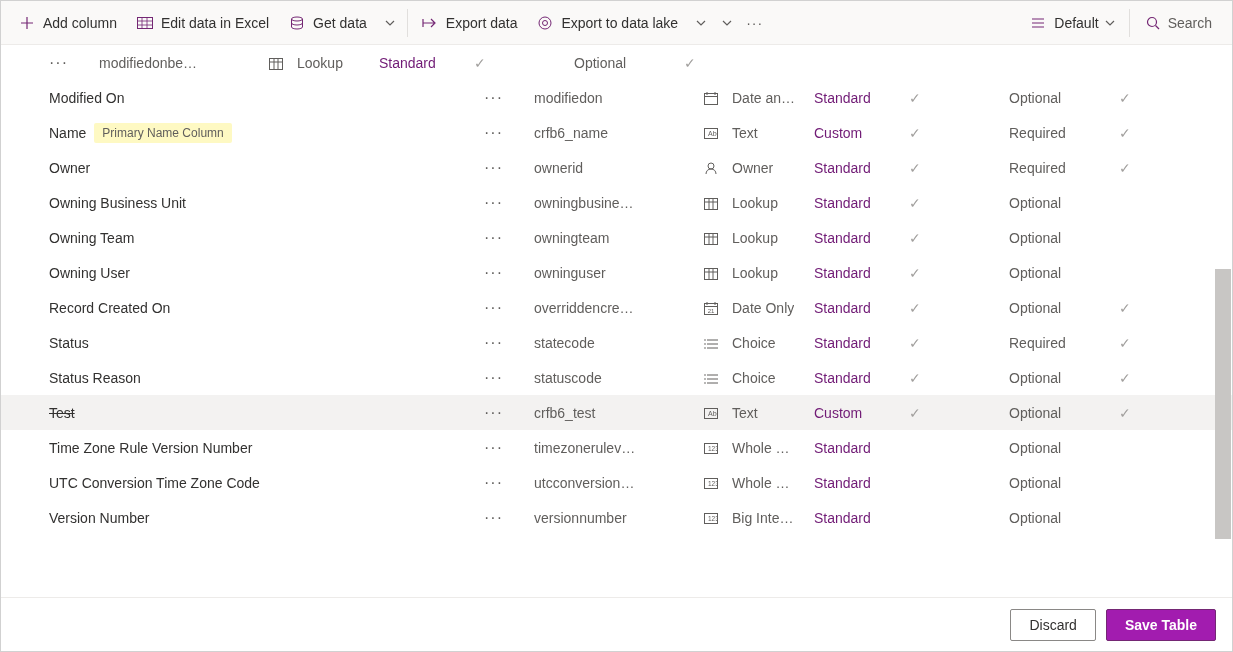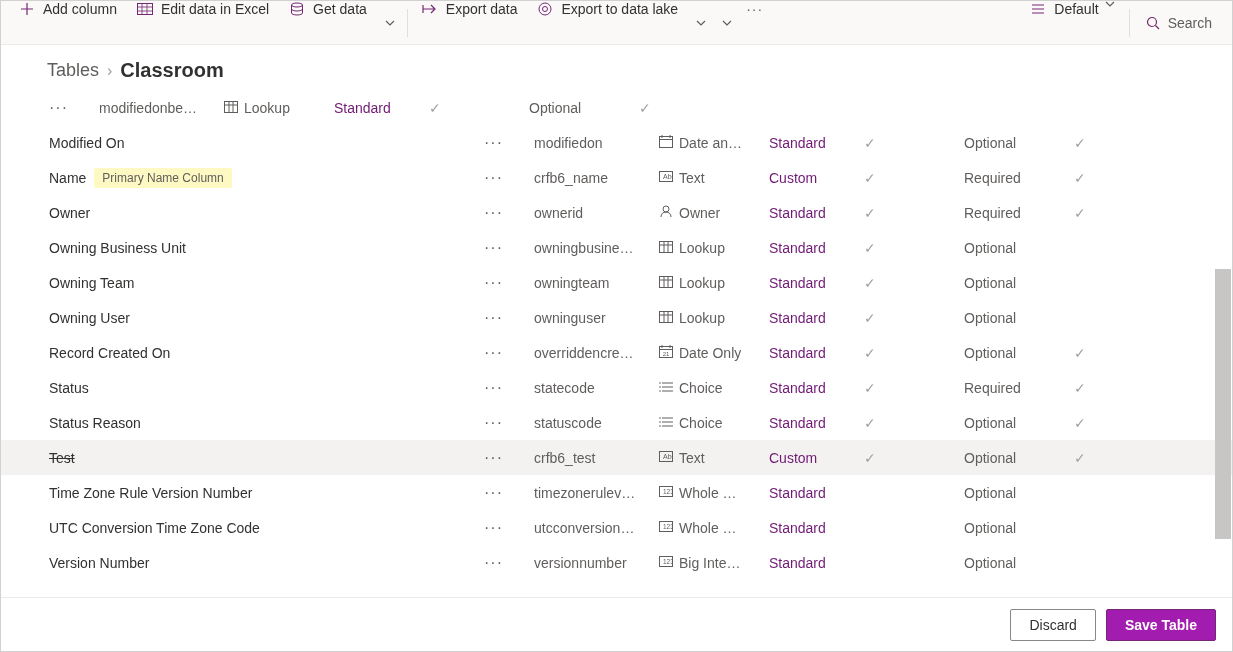--- a/index.html
+++ b/index.html
@@ -2,41 +2,41 @@
 <html><head>
 <meta charset="utf-8">
 <style>
   * { box-sizing: border-box; margin: 0; padding: 0; }
   html, body { width: 1233px; height: 652px; font-family: "Segoe UI", Arial, sans-serif; font-size: 14px; color: #323130; background: #fff; overflow: hidden; }
   .frame { width:1233px; height:652px; border:1px solid #d1d1d1; display:flex; flex-direction:column; position:relative; background:#fff;}
   
   .cmdbar { height:44px; background:#faf9f8; border-bottom:1px solid #edebe9; display:flex; align-items:center; padding:0 8px; }
   .cmdbar .left { display:flex; align-items:center; flex:1; }
   .cmdbar .right { display:flex; align-items:center; }
-  .cmd { display:flex; padding:0 10px; height:44px; color:#323130; cursor:pointer; }
+  .cmd { display:flex; align-items:center; padding:0 10px; height:44px; color:#323130; cursor:pointer; }
   .cmd .glyph { color:#742774; margin-right:8px; display:inline-flex; align-items:center; justify-content:center; width:16px; height:16px;}
   .cmd .txt { white-space:nowrap; }
   .chev { color:#605e5c; padding:0 8px; font-size:12px; cursor:pointer; }
   .sep { width:1px; height:28px; background:#e1dfdd; margin:0 4px;}
   .searchbox { display:flex; align-items:center; padding:0 12px; color:#605e5c;}
   .searchbox .glyph { margin-right:8px; color:#605e5c;}
   
   .crumb { padding:14px 24px 8px 46px; font-size:18px; display:flex; align-items:center; gap:8px;}
   .crumb .link { color:#605e5c; cursor:pointer;}
   .crumb .chevr { color:#a19f9d; font-size:16px;}
   .crumb .current { font-weight:600; color:#323130; font-size:20px;}
   
   .tablewrap { flex:1; overflow:hidden; position:relative;}
   .table { width:100%; }
   .row { display:flex; align-items:center; height:35px; padding-left:48px; }
   .row.highlight { background:#f3f2f1;}
   .c-display { width:435px; display:flex; align-items:center; gap:8px;}
   .c-more { width:50px; color:#605e5c; cursor:pointer; text-align:left; font-size:16px; letter-spacing:1px;}
   .c-name { width:125px; color:#605e5c; overflow:hidden; text-overflow:ellipsis; white-space:nowrap;}
-  .c-type { width:110px; color:#605e5c; display:flex; align-items:flex-start; gap:6px; overflow:hidden; white-space:nowrap;}
+  .c-type { width:110px; color:#605e5c; display:flex; align-items:flex-end; gap:14px; overflow:hidden; white-space:nowrap;margin-left:45px;}
   .c-type .ico { width:14px; height:14px; display:inline-flex; align-items:center; justify-content:center; color:#605e5c; flex-shrink:0;}
   .c-typetxt { overflow:hidden; text-overflow:ellipsis; white-space:nowrap; }
   .c-category { width:95px; color:#701a75;}
   .c-check1 { width:100px; color:#a19f9d; font-size:14px;}
   .c-required { width:110px; color:#605e5c;}
   .c-check2 { width:60px; color:#a19f9d; font-size:14px;}
   .badge { background:#fef9c3; border-radius:2px; padding:3px 8px; font-size:12px; color:#605e5c;}
   .strike { text-decoration: line-through; text-decoration-color:#323130; }
   
   .footer { height:54px; border-top:1px solid #edebe9; display:flex; align-items:center; justify-content:flex-end; padding:0 16px; gap:10px;}
@@ -141,25 +141,20 @@
             <svg width="14" height="14" viewBox="0 0 14 14">
               <circle cx="6" cy="6" r="4.5" fill="none" stroke="#742774" stroke-width="1.2"></circle>
               <path d="M9.5 9.5L13 13" stroke="#742774" stroke-width="1.2"></path>
             </svg>
           </span>
         <span>Search</span>
       </div>
     </div>
   </div>
 
-  <div class="crumb">
-    <span class="link">Tables</span>
-    <span class="chevr">›</span>
-    <span class="current">Classroom</span>
-  </div>
 
   <div class="tablewrap">
     <div class="table" id="table-body">
         <div class="row">
           <div class="c-more">···</div>
           <div class="c-name">modifiedonbe…</div>
           <div class="c-type">
             <span class="ico">
               <svg width="14" height="12" viewBox="0 0 14 12">
                 <rect x="0.5" y="0.5" width="13" height="11" stroke="#605e5c" fill="none" stroke-width="1"></rect>

